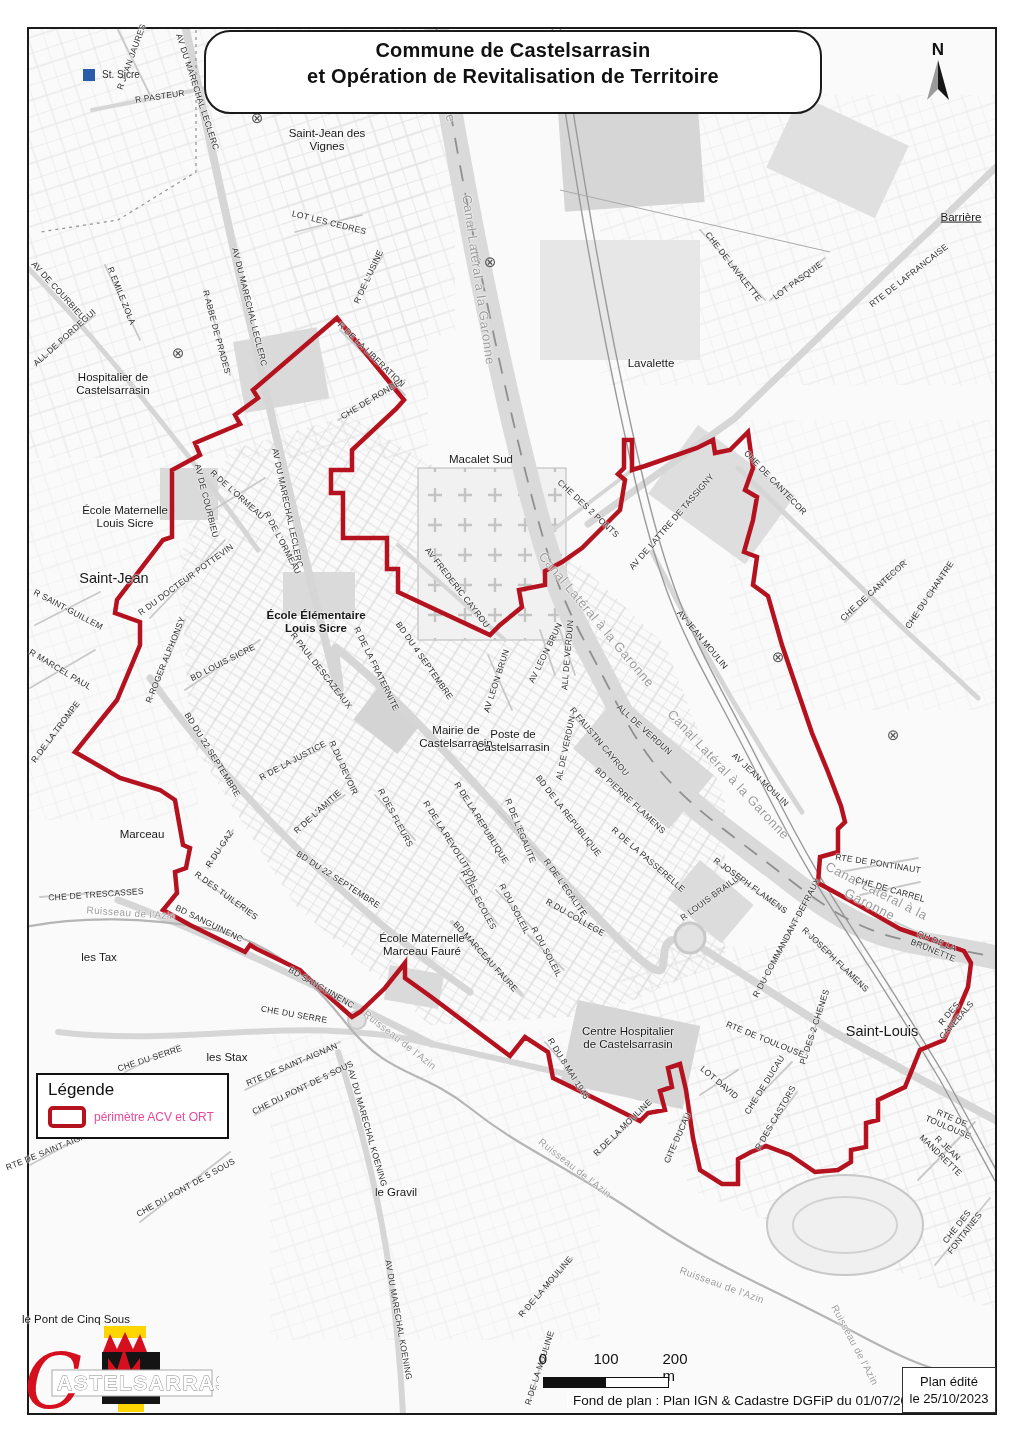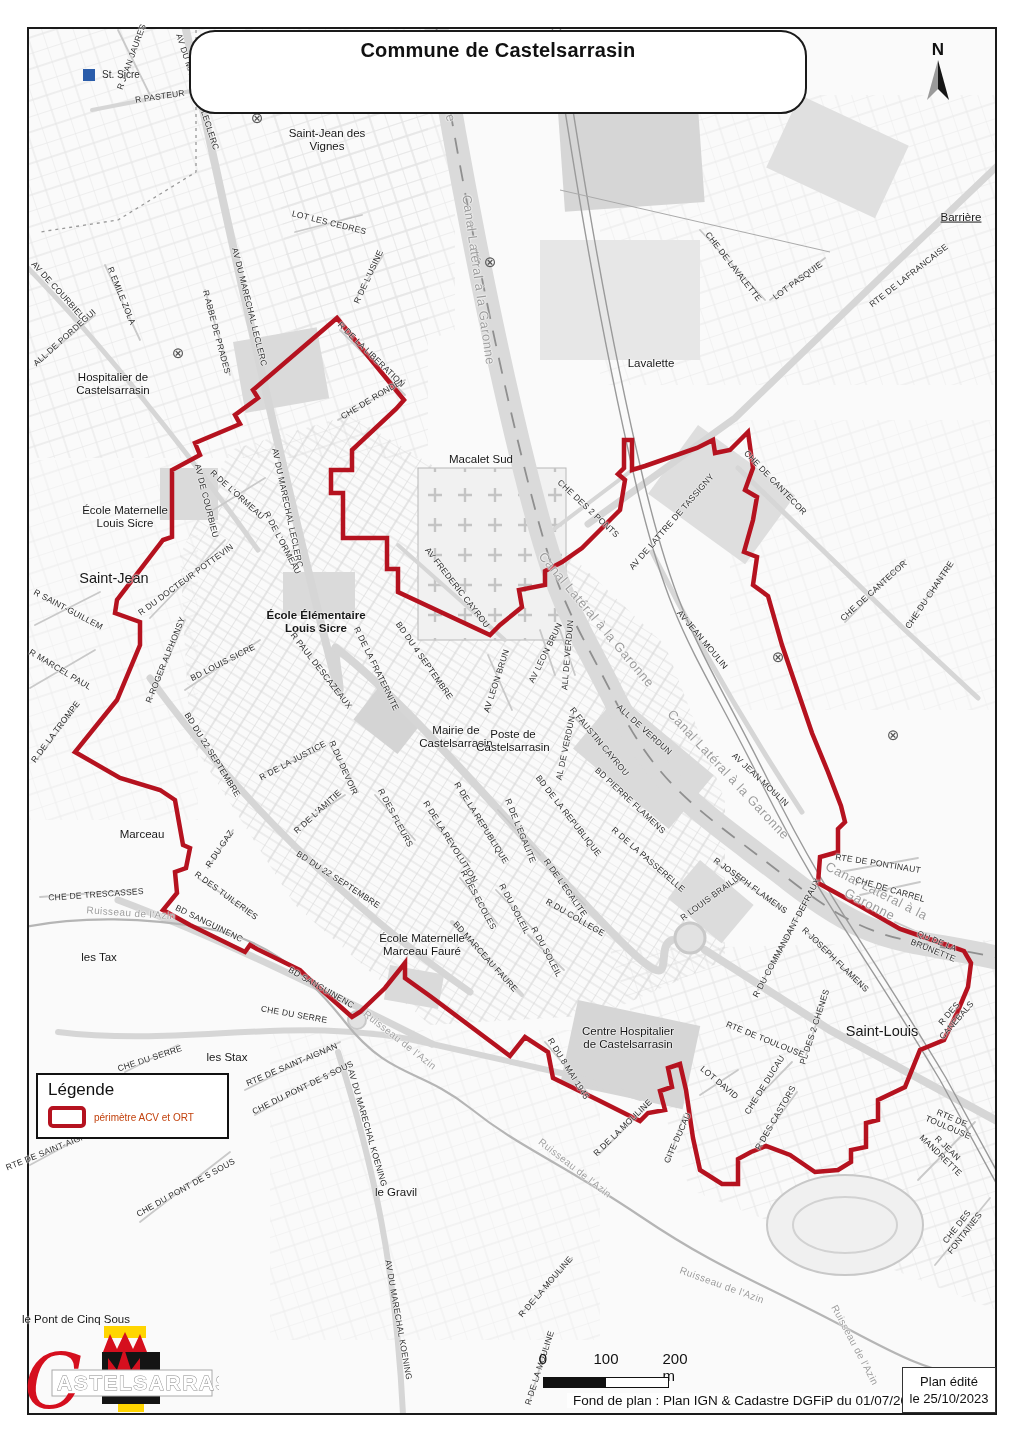--- a/index.html
+++ b/index.html
@@ -10,31 +10,31 @@
   .lbl{position:absolute;white-space:pre-line;text-align:center;line-height:1.12;
        color:#2e2e2e;text-shadow:0 0 2px #fff,0 0 2px #fff,0 0 1px #fff;}
   .st{font-size:8.5px;letter-spacing:.25px;color:#2b2b2b;}
   .pl{font-size:11.5px;color:#161616;}
   .pl-sm{font-size:10px;color:#2b2b2b;}
   .pl-lg{font-size:14.5px;color:#161616;}
   .wt{font-size:13px;color:#9c9c9c;letter-spacing:.6px;}
   .wt-sm{font-size:10px;color:#9e9e9e;letter-spacing:.4px;}
   .sym{position:absolute;font-size:15px;color:#555;transform:translate(-50%,-50%);}
   #st-pomp-sq{position:absolute;left:83px;top:69px;width:12px;height:12px;}
-  #title-box{position:absolute;left:189px;top:30px;width:618px;height:84px;background:#fff;
+  #title-box{position:absolute;left:204px;top:30px;width:618px;height:84px;background:#fff;
      border:2px solid #1a1a1a;border-radius:26px;text-align:center;padding-top:5px;box-sizing:border-box;}
   #title-box div{font-size:20px;font-weight:600;color:#111;line-height:26px;letter-spacing:.2px;}
   #north{position:absolute;left:915px;top:40px;width:46px;text-align:center;}
   #north .n{font-size:17px;font-weight:700;color:#111;}
   #legend{position:absolute;left:36px;top:1073px;width:193px;height:66px;background:#fff;
      border:2px solid #111;box-sizing:border-box;padding:5px 10px;}
   #legend .lg-title{font-size:17px;color:#111;font-weight:500;}
   #legend .lg-item{display:flex;align-items:center;margin-top:6px;}
   #legend .swatch{width:30px;height:14px;border:4.5px solid #b5121f;border-radius:5px;margin-right:8px;}
-  #legend .lg-label{font-size:10px;color:#c2410c;}
+  #legend .lg-label{font-size:12px;color:#ec4899;}
   #scalebar{position:absolute;left:535px;top:1350px;width:160px;height:46px;}
   #scalebar .tick{position:absolute;top:0;font-size:15px;color:#111;transform:translateX(-50%);}
   #scalebar .bar{position:absolute;left:8px;top:27px;width:126px;height:11px;border:1.5px solid #111;
      box-sizing:border-box;background:#fff;display:flex;}
   #scalebar .bar .black{width:50%;height:100%;background:#111;}
   #credit{position:absolute;left:567px;top:1393px;width:362px;text-align:center;font-size:13.5px;
      color:#111;background:rgba(255,255,255,.72);}
   #edition{position:absolute;left:902px;top:1367px;width:94px;height:46px;background:#fff;
      border:1px solid #333;box-sizing:border-box;text-align:center;font-size:13px;color:#111;
      display:flex;flex-direction:column;justify-content:center;line-height:17px;}
@@ -344,20 +344,21 @@
       <span class="sym" style="left: 778px; top: 657px;">⊗</span>
       <span class="sym" style="left: 893px; top: 735px;">⊗</span>
     </div>
 
   <svg id="st-pomp-sq" width="12" height="12">
     <rect id="st-pomp-rect" x="0" y="0" width="12" height="12" fill="#2a5caa"></rect>
   </svg>
 
   <div id="title-box">
     <div>Commune de Castelsarrasin</div>
+    <div>et Opération de Revitalisation de Territoire</div>
   </div>
 
   <div id="north">
     <div class="n">N</div>
     <svg width="28" height="42" viewBox="0 0 28 42">
       <polygon points="14,0 3,40 14,29" fill="#9a9a9a"></polygon>
       <polygon points="14,0 25,40 14,29" fill="#161616"></polygon>
     </svg>
   </div>
 

